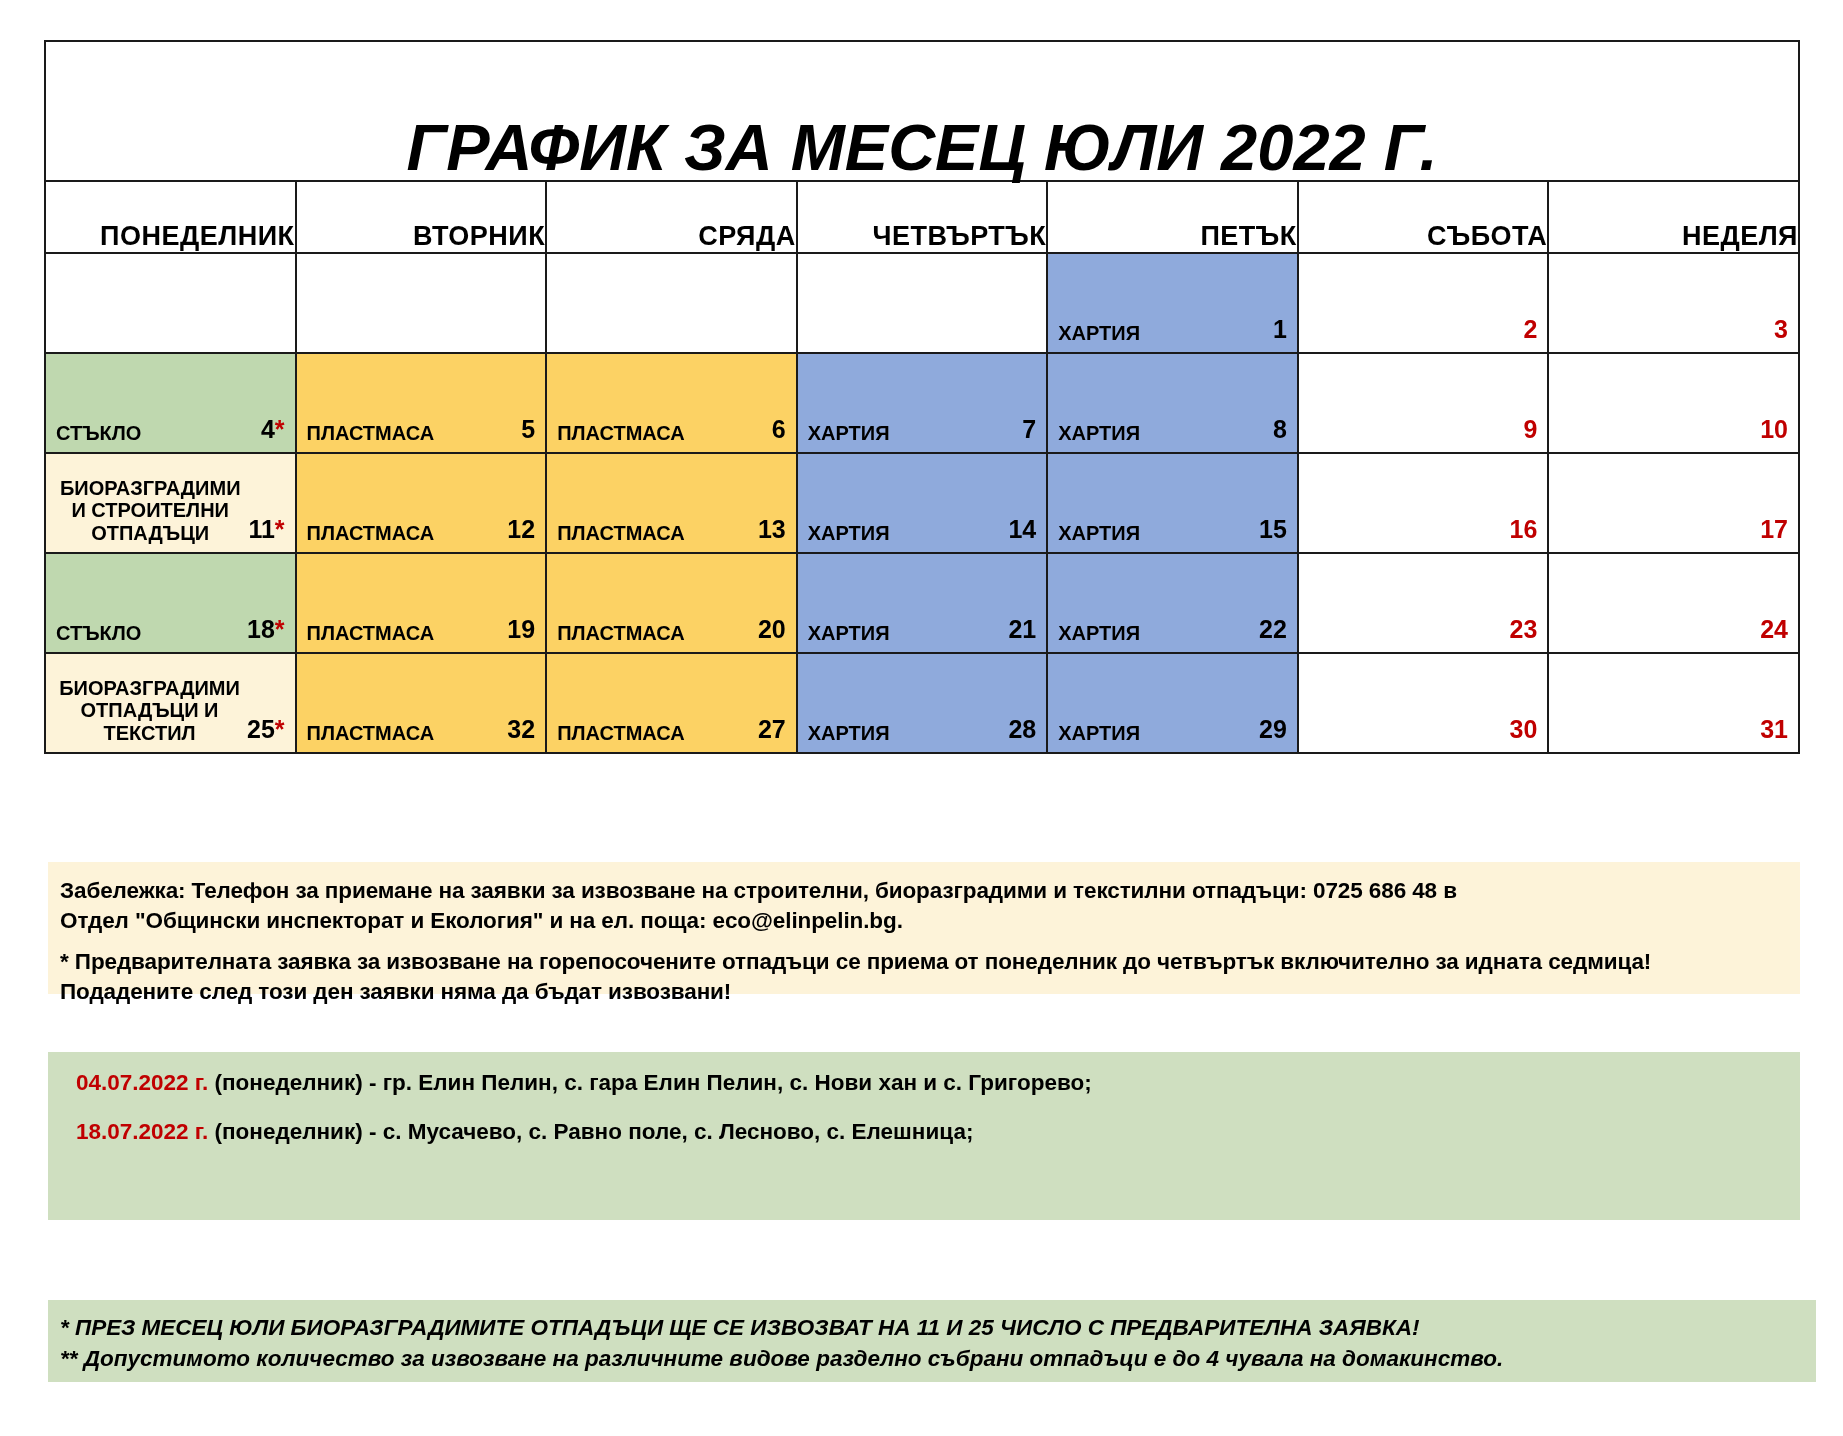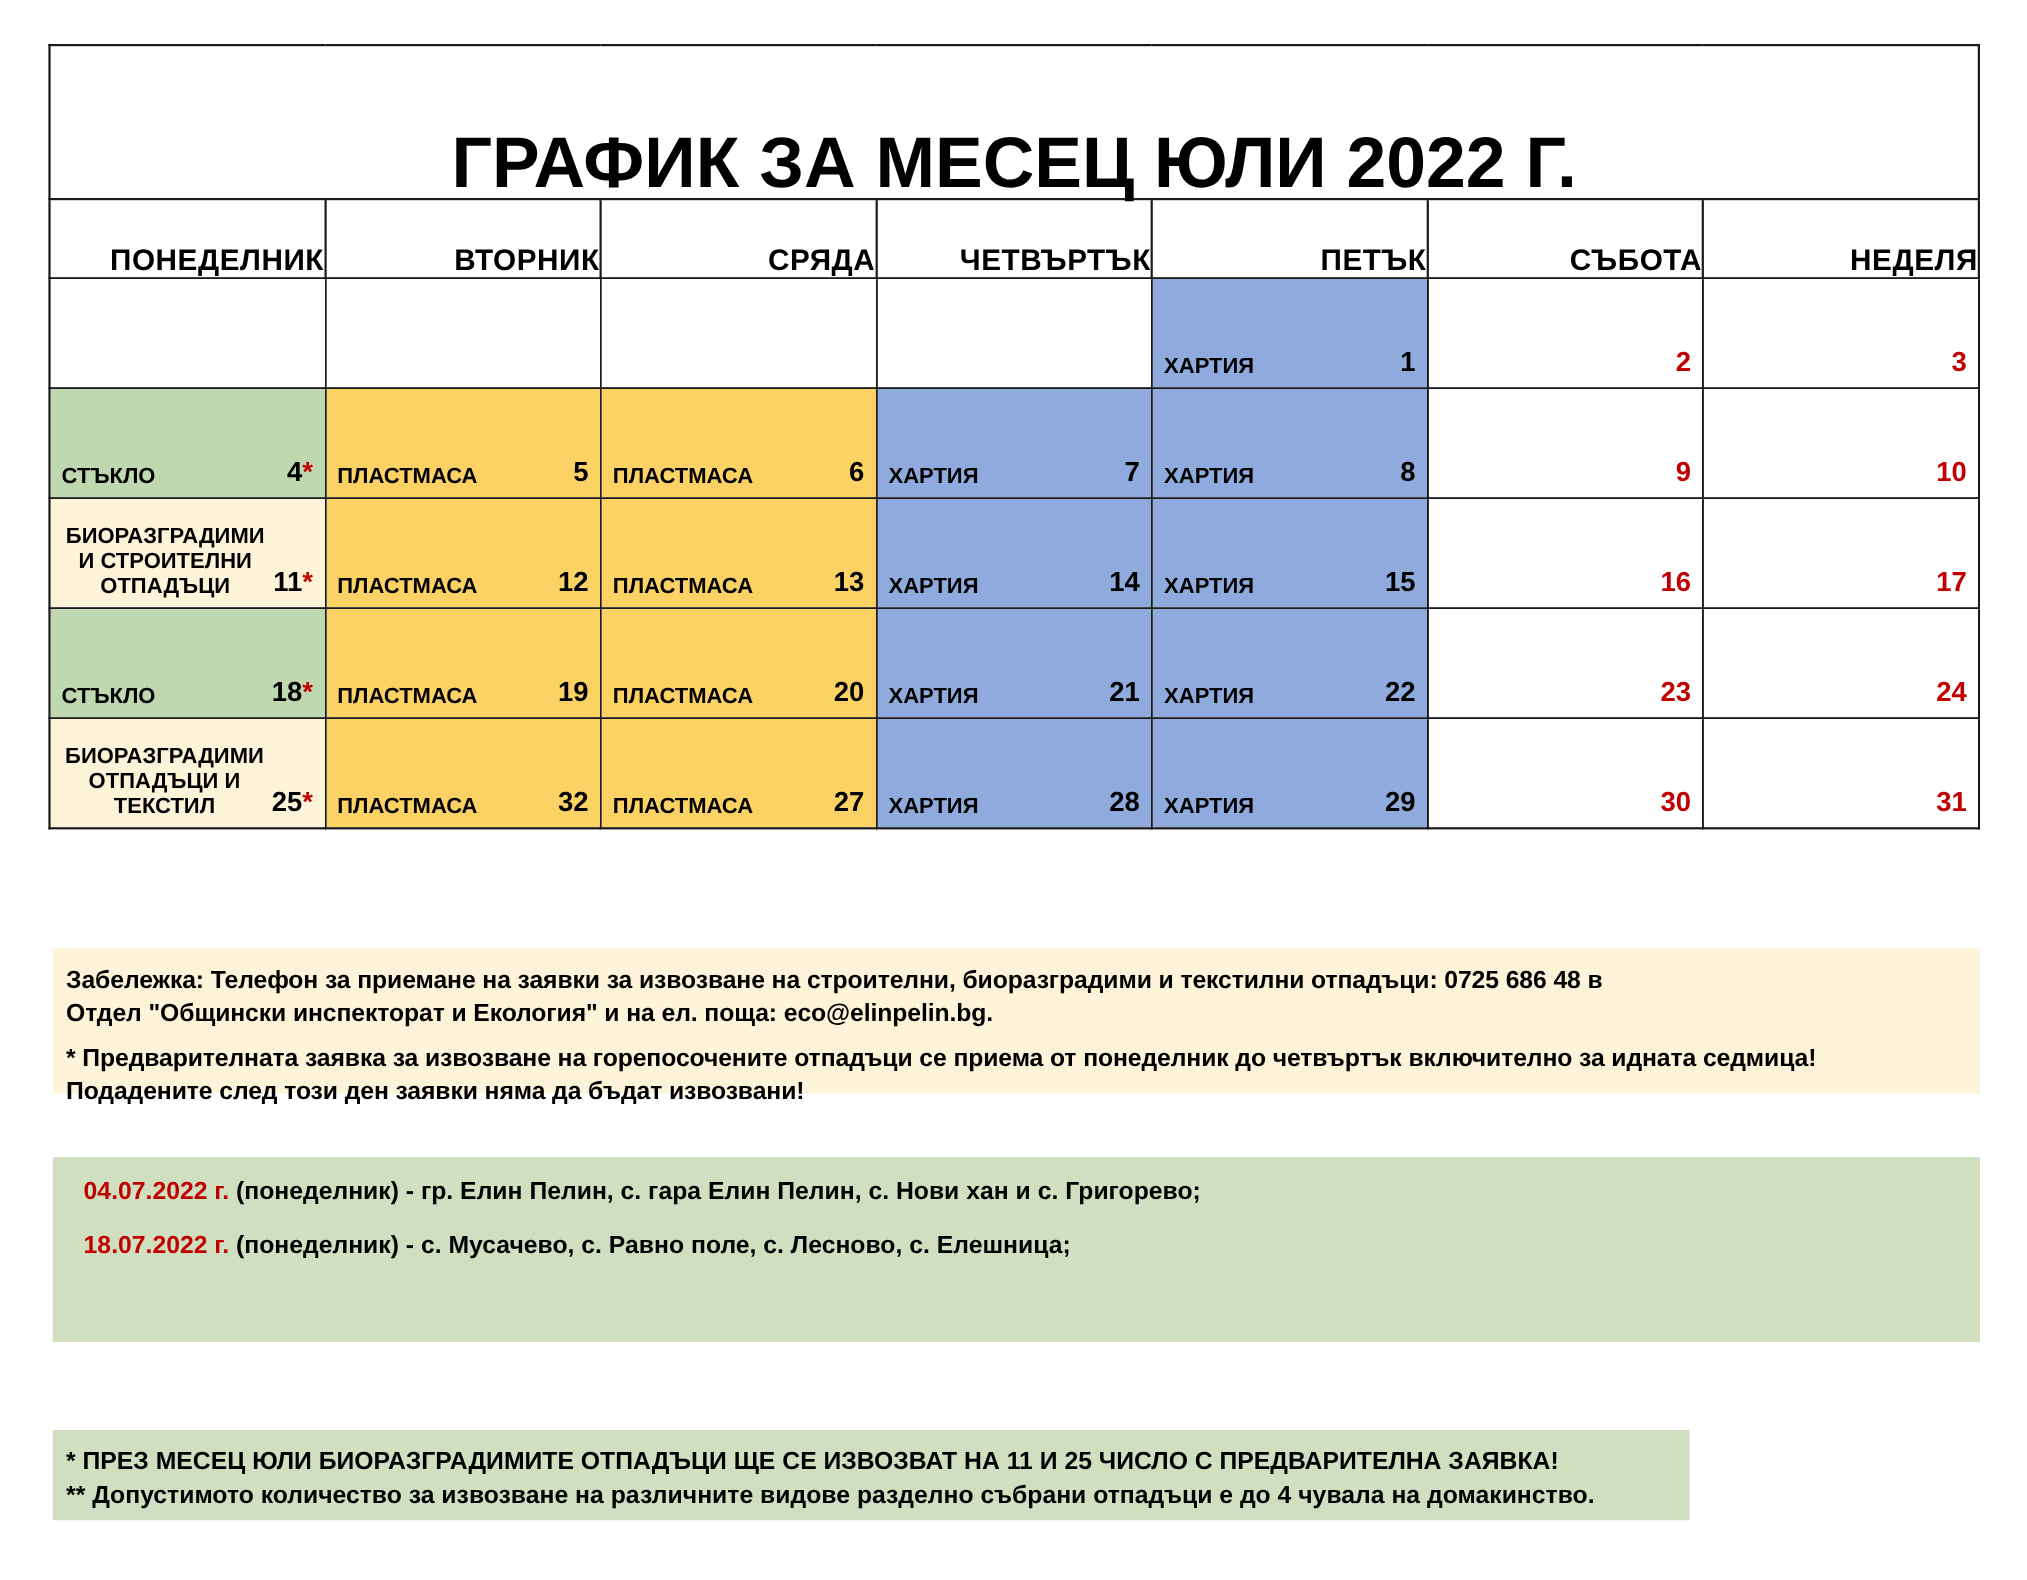--- a/index.html
+++ b/index.html
@@ -37,20 +37,21 @@
     vertical-align: middle;
     background: #ffffff;
   }
   .title-text {
     font-size: 65px;
     font-weight: bold;
     letter-spacing: 0px;
     color: #000000;
     line-height: 1;
     white-space: nowrap;
+    font-style: italic;
   }
   .dayhead {
     height: 72px;
     text-align: right;
     vertical-align: middle;
     background: #ffffff;
     font-size: 27px;
     font-weight: bold;
     color: #000000;
     letter-spacing: 0.5px;
@@ -125,23 +126,24 @@
     margin: 0;
     font-size: 22.5px;
     line-height: 1.3;
   }
   .note-green .row2 { padding-left: 14px; }
   .note-green .row3 { margin-top: 20px; padding-left: 14px; }
   .hl-red { color: #c00000; }
 
   .note-green2 {
     left: 48px; top: 1300px;
-    width: 1488px; height: 82px;
+    width: 1768px; height: 82px;
     background: #cfdfc0;
     padding: 12px 12px 1px 12px;
+    font-style: italic;
   }
   .note-green2 p {
     margin: 0;
     font-size: 22.5px;
     line-height: 1.38;
   }
 </style>
 </head>
 <body>
 

